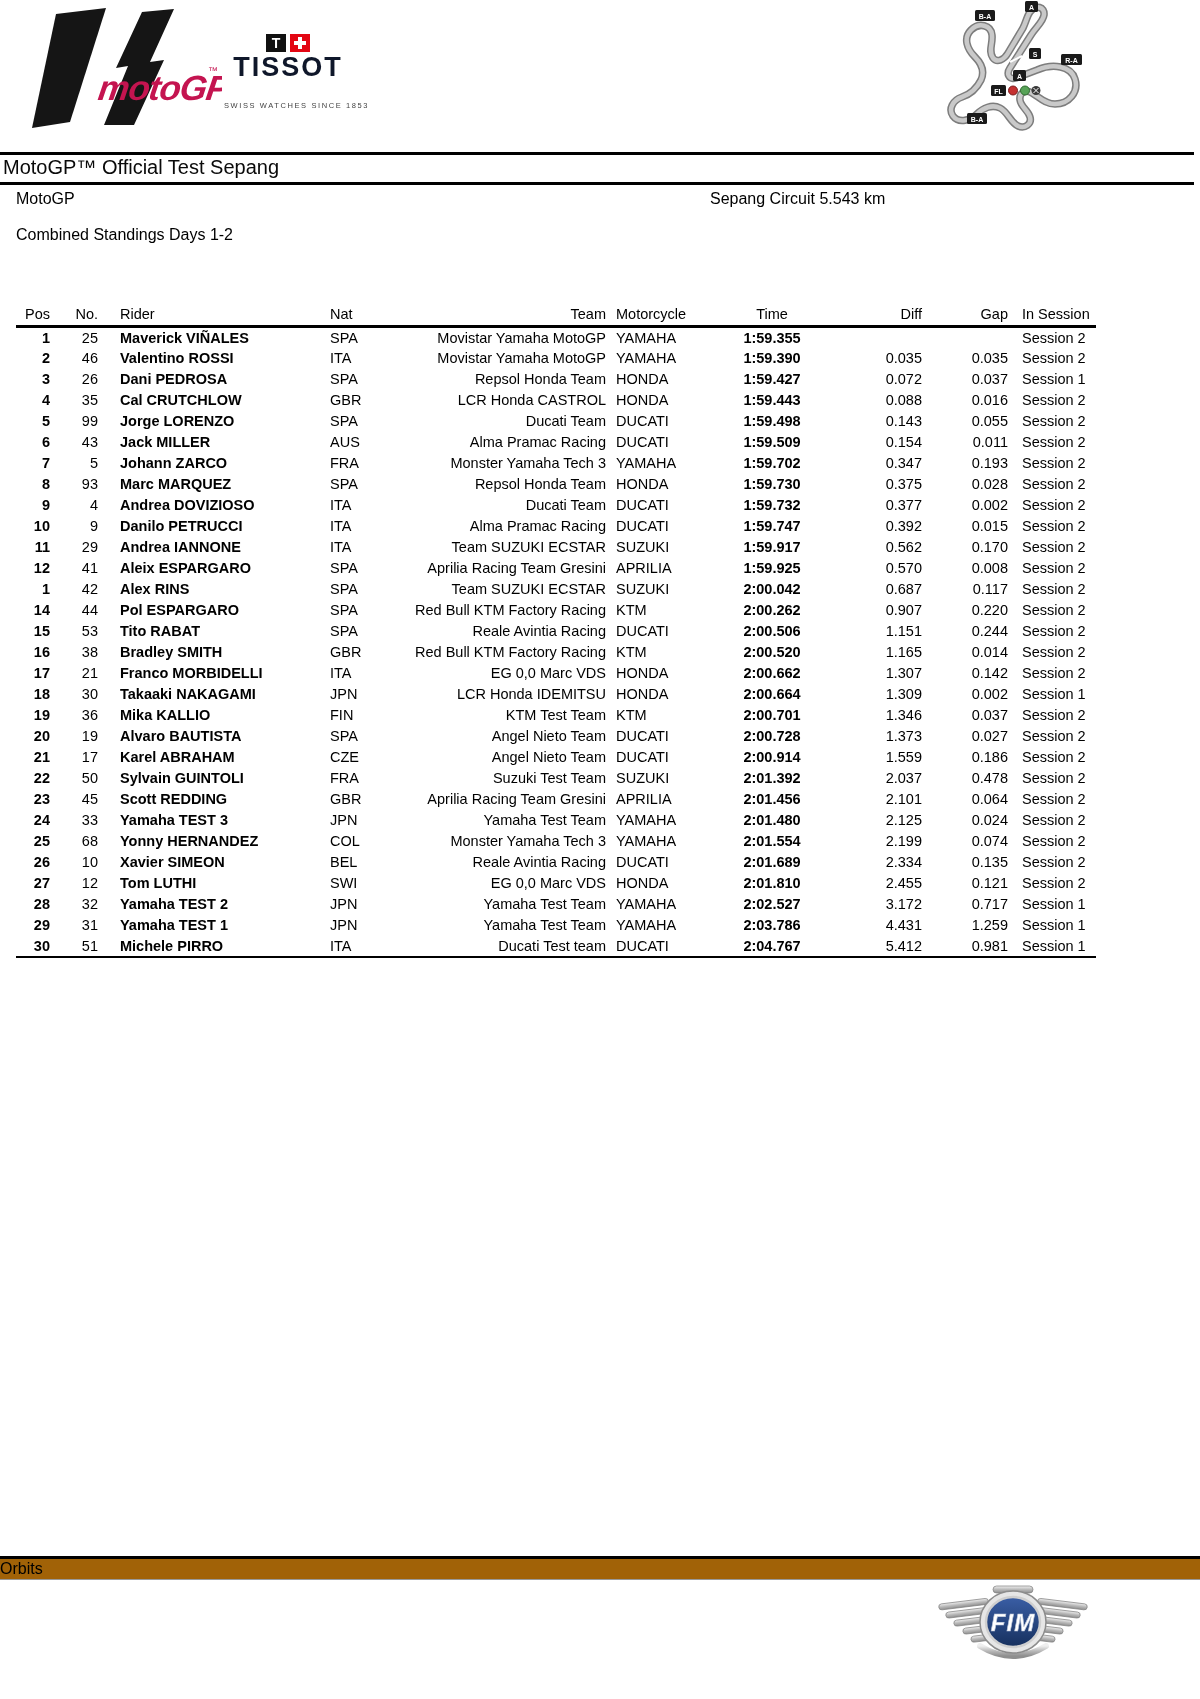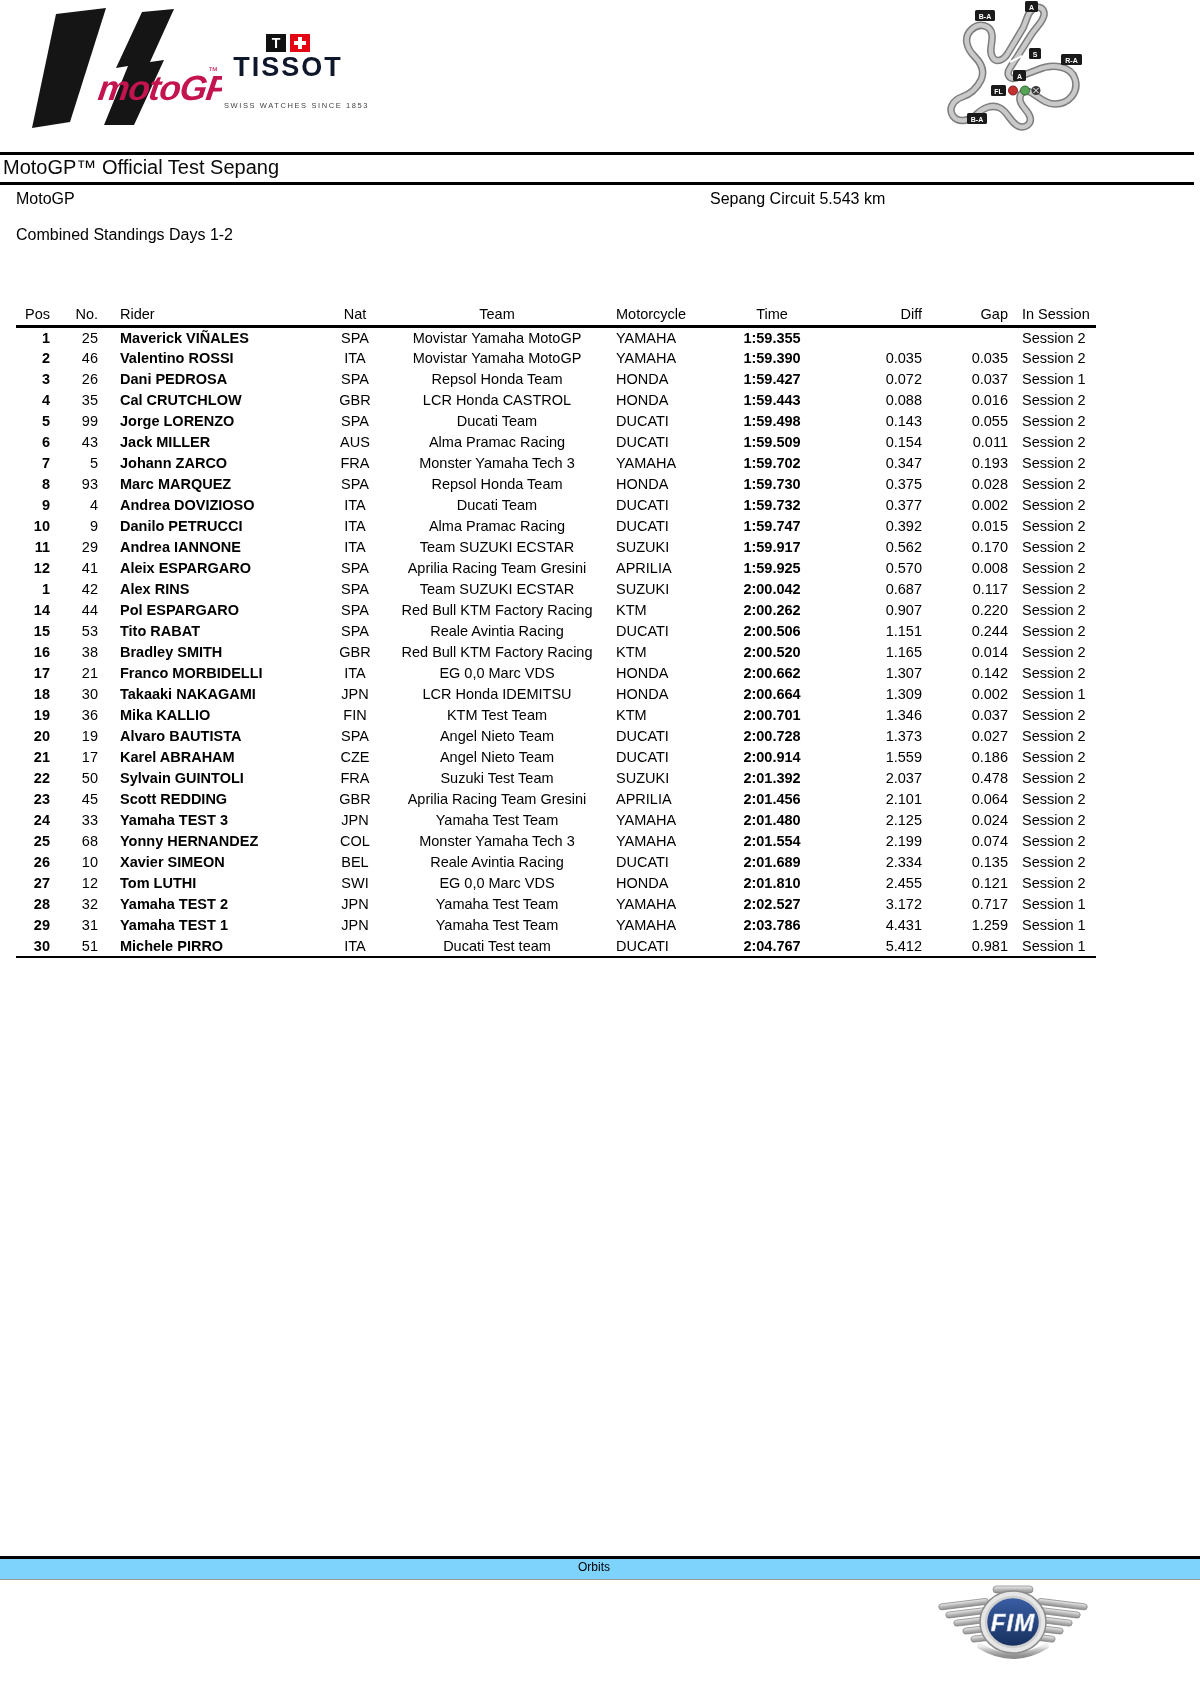--- a/index.html
+++ b/index.html
@@ -30,33 +30,33 @@
   
   table.results{position:absolute;left:16px;top:306px;border-collapse:collapse;table-layout:fixed;font-size:14.5px}
   table.results th{font-weight:normal;border-bottom:3px solid #000;padding-bottom:3px;white-space:nowrap}
   table.results td{height:21px;white-space:nowrap;overflow:hidden}
   table.results tbody tr:last-child td{border-bottom:2px solid #000}
   .c-pos{width:40px;text-align:right;padding-right:6px}
   td.c-pos{font-weight:bold}
   .c-no{width:50px;text-align:right;padding-right:8px}
   .c-rider{width:214px;text-align:left;padding-left:14px}
   td.c-rider{font-weight:bold}
-  .c-nat{width:60px;text-align:center;padding-left:10px}
-  .c-team{width:226px;text-align:center;padding-left:8px}
+  .c-nat{width:60px;text-align:left;padding-left:10px}
+  .c-team{width:226px;text-align:right;padding-left:8px}
   .c-moto{width:112px;text-align:left;padding-left:10px}
   .c-time{width:110px;text-align:center;padding-right:2px}
   td.c-time{font-weight:bold}
   .c-diff{width:96px;text-align:right;padding-right:2px}
   .c-gap{width:86px;text-align:right;padding-right:2px}
   .c-session{width:86px;text-align:left;padding-left:12px}
 
   
-  .orbits-bar{position:absolute;left:0;top:1556px;width:1200px;height:24px;background:#7dd3fc;
+  .orbits-bar{position:absolute;left:0;top:1556px;width:1200px;height:24px;background:#a16207;
               border-top:3px solid #000;border-bottom:1px solid #999;
-              font-size:12px;text-align:center;padding:1px 12px 0 0;color:#000}
+              font-size:16px;text-align:left;padding:1px 12px 0 0;color:#000}
   .fim-logo{position:absolute;left:938px;top:1584px}
   .fim-logo text{font-family:"Liberation Sans",sans-serif}
 </style>
 </head>
 <body>
 
 <div class="page">
 
   <svg class="motogp-logo" width="200" height="122" viewBox="0 0 200 122">
     <polygon points="34,6 84,0 48,114 10,120" fill="#151515"></polygon>

